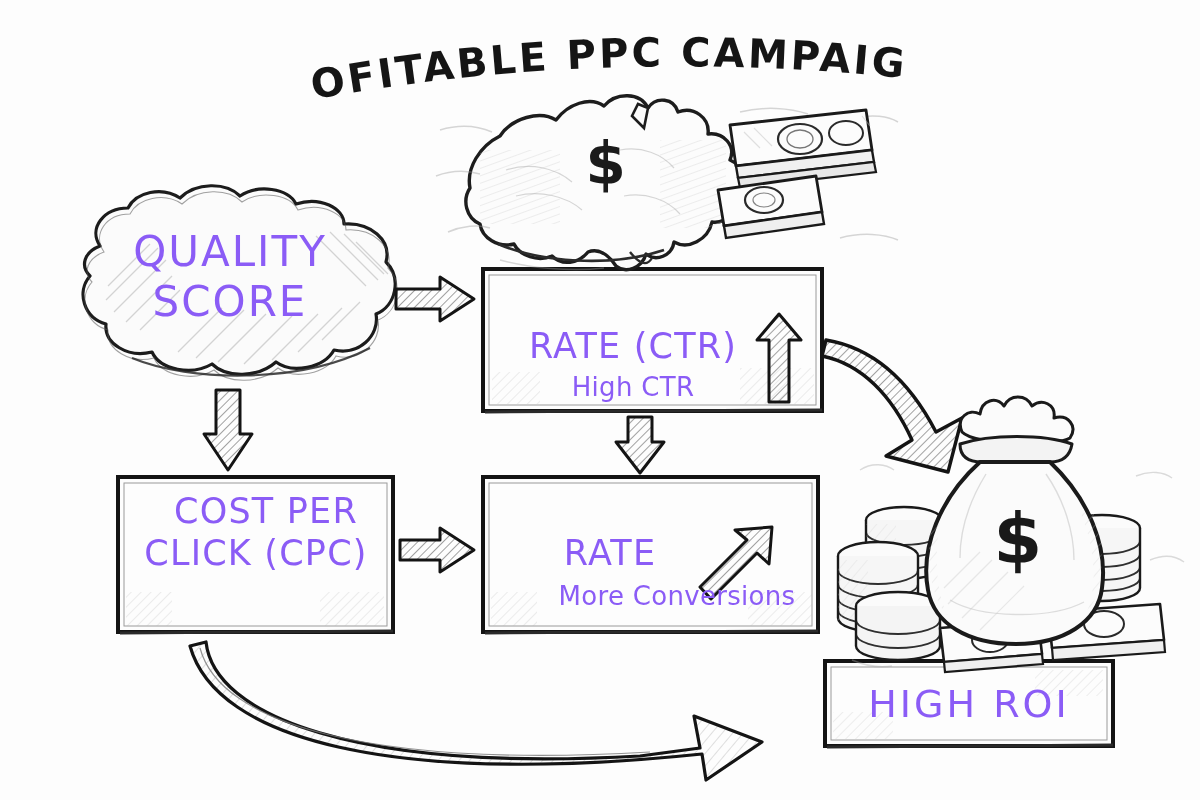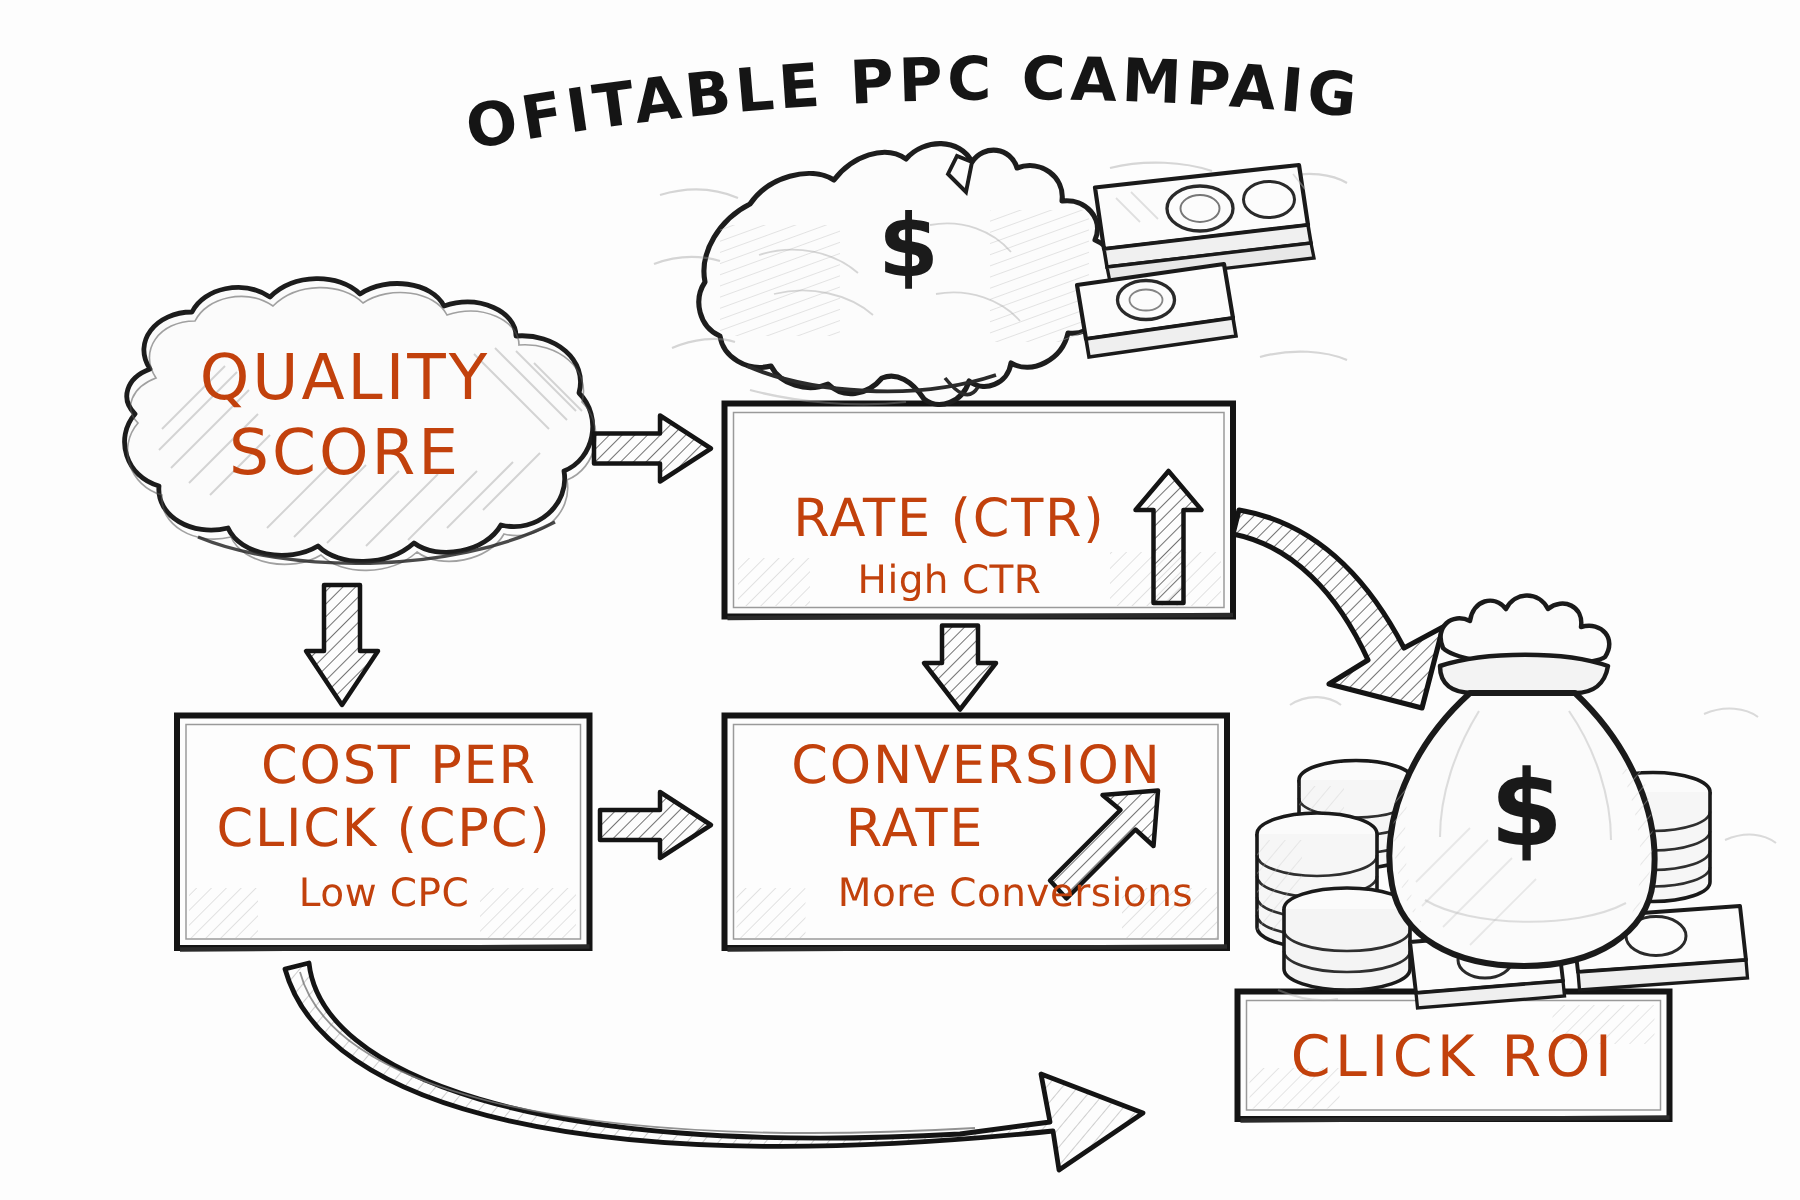--- a/index.html
+++ b/index.html
@@ -19,21 +19,21 @@
   }
   #sketch {
     position: absolute;
     left: 0;
     top: 0;
     width: 1200px;
     height: 800px;
   }
   .lbl {
     position: absolute;
-    color: #c2410c;
+    color: #8b5cf6;
     text-align: center;
     line-height: 1.12;
     letter-spacing: 0.5px;
     white-space: nowrap;
     user-select: none;
   }
   .title-wrap {
     position: absolute;
     left: 0;
     top: 22px;
@@ -386,23 +386,21 @@
   <div class="lbl map-dollar" style="left:574px; top:132px; width:64px;">$</div>
 
   <div class="lbl cloud-title" style="left:80px; top:228px; width:300px;">QUALITY</div>
   <div class="lbl cloud-title" style="left:80px; top:278px; width:300px;text-align:center;">SCORE</div>
 
   <div class="lbl node-title" style="left:473px; top:327px; width:320px;">RATE (CTR)</div>
   <div class="lbl node-sub" style="left:473px; top:373px; width:320px;">High CTR</div>
 
   <div class="lbl node-title" style="left:138px; top:492px; width:256px;">COST PER</div>
   <div class="lbl node-title" style="left:128px; top:534px; width:256px;">CLICK (CPC)</div>
-  <div class="lbl node-sub" style="left:128px; top:582px; width:256px;">Low CPC</div>
-
-  <div class="lbl node-title" style="left:493px; top:492px; width:316px;">CONVERSION</div>
+
   <div class="lbl node-title" style="left:452px; top:534px; width:316px;">RATE</div>
   <div class="lbl node-sub" style="left:519px; top:582px; width:316px;">More Conversions</div>
 
   <div class="lbl money-dollar" style="left:983px; top:500px; width:70px;">$</div>
 
-  <div class="lbl roi-title" style="left:835px; top:683px; width:268px;">CLICK ROI</div>
+  <div class="lbl roi-title" style="left:835px; top:683px; width:268px;">HIGH ROI</div>
 
 </div>
 
 </body></html>

